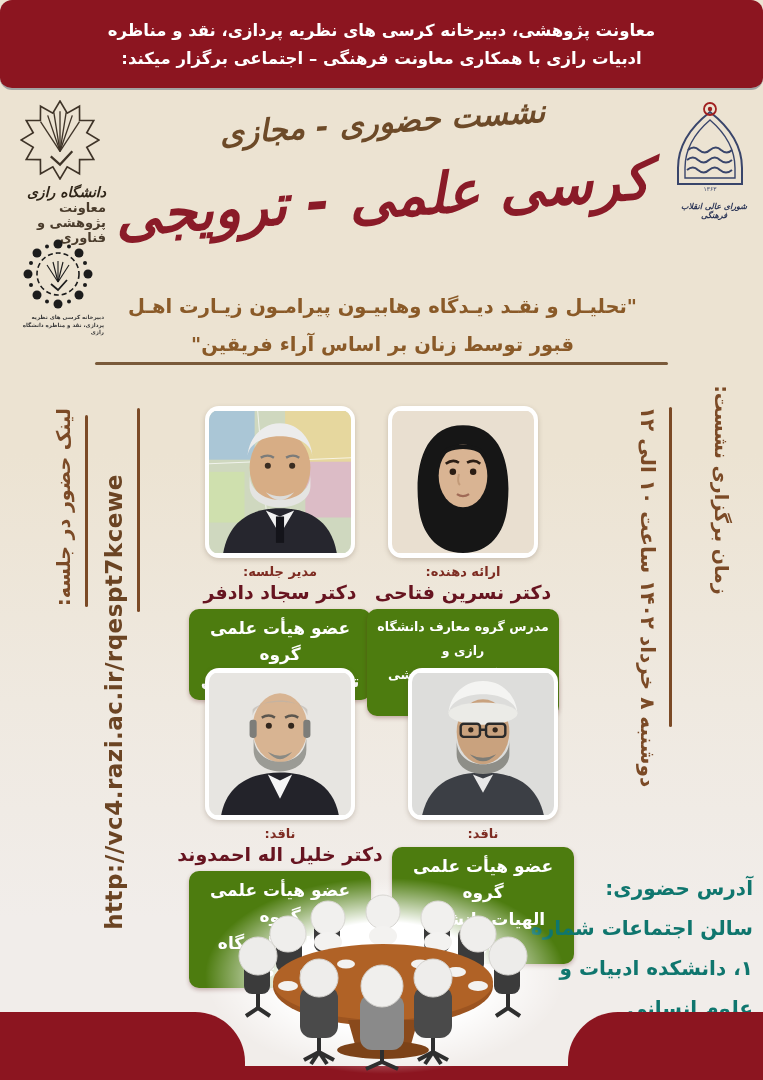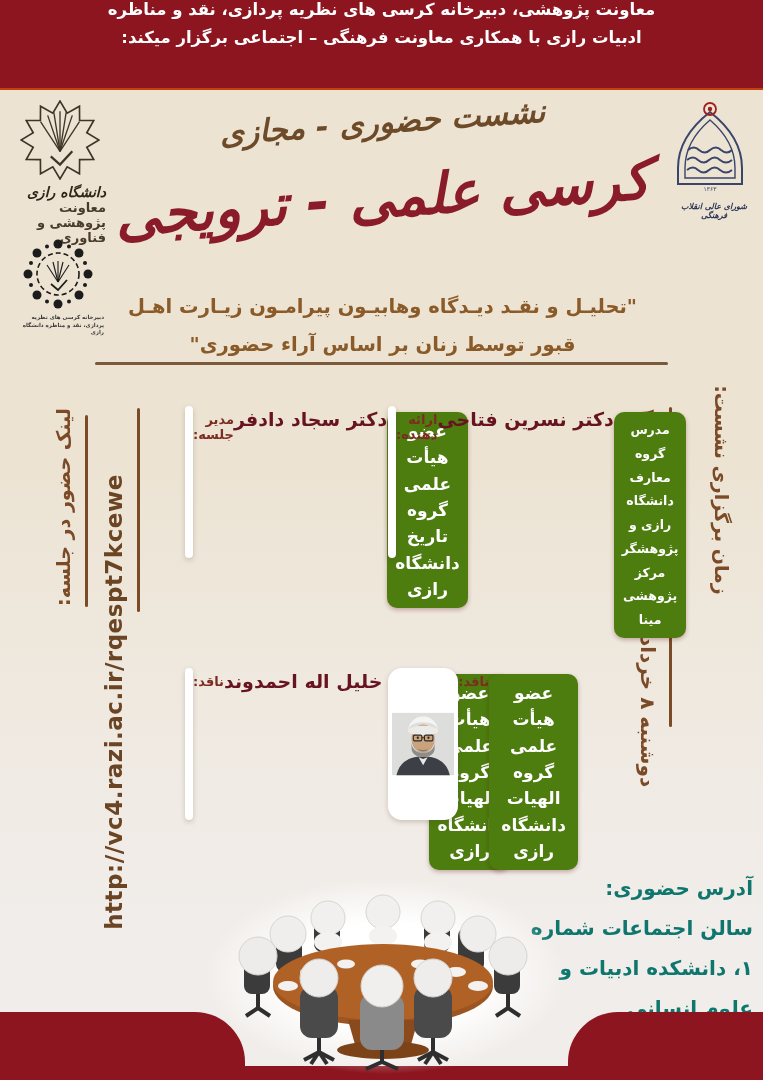--- a/index.html
+++ b/index.html
@@ -7,22 +7,22 @@
     width:763px;height:1080px;position:relative;overflow:hidden;
     font-family:"DejaVu Sans","Liberation Sans",sans-serif;
     background:linear-gradient(180deg,#ECE3D2 0%,#ECE3D2 42%,#EFE9E0 65%,#F1EDEA 85%,#F1EDEA 100%);
   }
   .abs{position:absolute;}
   .rtl{direction:rtl;unicode-bidi:embed;}
   .nowrap{white-space:nowrap;}
 
   
   .header{left:0;top:0;width:763px;height:88px;background:#8C1520;
-    display:flex;flex-direction:column;align-items:center;
-    gap:9px;border-bottom:2px solid #c2410c;}
+    display:flex;flex-direction:column;justify-content:center;align-items:center;
+    gap:9px;border-bottom:2px solid #a3a3a3;border-radius:12px;}
   .header div{color:#ffffff;font-weight:bold;font-size:16.5px;direction:rtl;white-space:nowrap;}
 
   
   .logo-caption{font-weight:bold;color:#2f2518;direction:rtl;}
   .razi-title{font-size:14px;font-style:italic;}
   .razi-sub{font-size:13px;color:#4a3c2c;}
   .tiny-cap{font-size:5.5px;color:#3a3a3a;line-height:1.4;}
   .council-cap{font-size:8px;font-style:italic;color:#2c3657;margin-left:8px;}
 
   
@@ -35,21 +35,21 @@
   .hr-line{left:95px;top:362px;width:573px;height:3px;background:#7a5a3a;border-radius:2px;}
 
   
   .rot{position:absolute;white-space:nowrap;font-weight:bold;color:#7B4A26;}
   .sb-label{font-size:19px;}
   .sb-url{font-size:23px;direction:ltr;color:#6b4423;letter-spacing:0.5px;}
   .sb-date{font-size:20px;}
   .vline{width:2.5px;background:#7B4A26;border-radius:2px;}
 
   
-  .speaker{display:flex;flex-direction:row;align-items:flex-start;width:190px;}
+  .speaker{display:flex;flex-direction:column;align-items:center;width:190px;}
   .photo-card{width:150px;height:152px;background:#ffffff;border-radius:14px;
       box-shadow:0 2px 5px rgba(90,70,50,.25);padding:4px;box-sizing:border-box;}
   .photo-card svg{width:100%;height:100%;border-radius:10px;display:block;}
   .role{margin-top:6px;font-size:13px;font-weight:bold;color:#7e2c22;direction:rtl;}
   .sp-name{margin-top:2px;font-size:19px;font-weight:bold;color:#671420;direction:rtl;white-space:nowrap;}
   .banner{margin-top:6px;background:#4d7c0f;color:#ffffff;border-radius:10px;
       text-align:center;font-weight:bold;direction:rtl;padding:6px 8px;line-height:1.55;
       box-shadow:0 2px 4px rgba(90,20,20,.3);}
   .banner-lg{font-size:17px;width:166px;}
   .banner-sm{font-size:12.5px;width:176px;line-height:1.9;}
@@ -137,21 +137,21 @@
     <circle cx="44" cy="11" r="2.2" fill="#a02020"></circle>
     <text x="44" y="93" text-anchor="middle" font-size="6" fill="#39456b">۱۳۶۳</text>
   </svg>
   <div class="logo-caption council-cap">شورای عالی انقلاب فرهنگی</div>
 </div>
 
 <div class="abs t1 rtl nowrap">نشست حضوری - مجازی</div>
 <div class="abs t2 rtl nowrap">کرسی علمی - ترویجی</div>
 <div class="abs topic rtl">
   <div>"تحلیـل و نقـد دیـدگاه وهابیـون پیرامـون زیـارت اهـل</div>
-  <div>قبور توسط زنان بر اساس آراء حضوری"</div>
+  <div>قبور توسط زنان بر اساس آراء فریقین"</div>
 </div>
 <div class="abs hr-line"></div>
 
 <div class="rot sb-label rtl" style="left:63px;top:507px;transform:translate(-50%,-50%) rotate(-90deg);">لینک حضور در جلسه:</div>
 <div class="abs vline" style="left:85px;top:415px;height:192px;"></div>
 <div class="rot sb-url" style="left:114px;top:702px;transform:translate(-50%,-50%) rotate(-90deg);">http://vc4.razi.ac.ir/rqespt7kcewe</div>
 <div class="abs vline" style="left:137px;top:408px;height:204px;"></div>
 
 <div class="rot sb-label rtl" style="left:722px;top:490px;transform:translate(-50%,-50%) rotate(90deg);">زمان برگزاری نشست:</div>
 <div class="abs vline" style="left:669px;top:407px;height:320px;"></div>
@@ -183,21 +183,21 @@
     </svg>
   </div>
   <div class="role">مدیر جلسه:</div>
   <div class="sp-name">دکتر سجاد دادفر</div>
   <div class="banner banner-lg">
     <div>عضو هیأت علمی گروه</div>
     <div>تاریخ دانشگاه رازی</div>
   </div>
 </div>
 
-<div class="abs speaker" style="left:388px;top:406px;">
+<div class="abs speaker" style="left:368px;top:406px;">
   <div class="photo-card">
     <svg viewBox="0 0 140 140">
       <rect width="140" height="140" fill="#e9dfd0"></rect>
       <path d="M70,14 C32,14 22,54 26,92 C28,118 42,140 70,140 C98,140 112,118 114,92 C118,54 108,14 70,14 Z" fill="#161616"></path>
       <ellipse cx="70" cy="64" rx="24" ry="31" fill="#d9b493"></ellipse>
       <path d="M48,48 C52,34 88,34 92,48 L92,42 C86,30 54,30 48,42 Z" fill="#161616"></path>
       <circle cx="60" cy="60" r="3.2" fill="#2a1d14"></circle>
         <circle cx="80" cy="60" r="3.2" fill="#2a1d14"></circle>
       <path d="M53,52 q7,-5 13,-1" stroke="#2a1d14" stroke-width="2.6" fill="none"></path>
       <path d="M74,51 q7,-4 13,1" stroke="#2a1d14" stroke-width="2.6" fill="none"></path>

